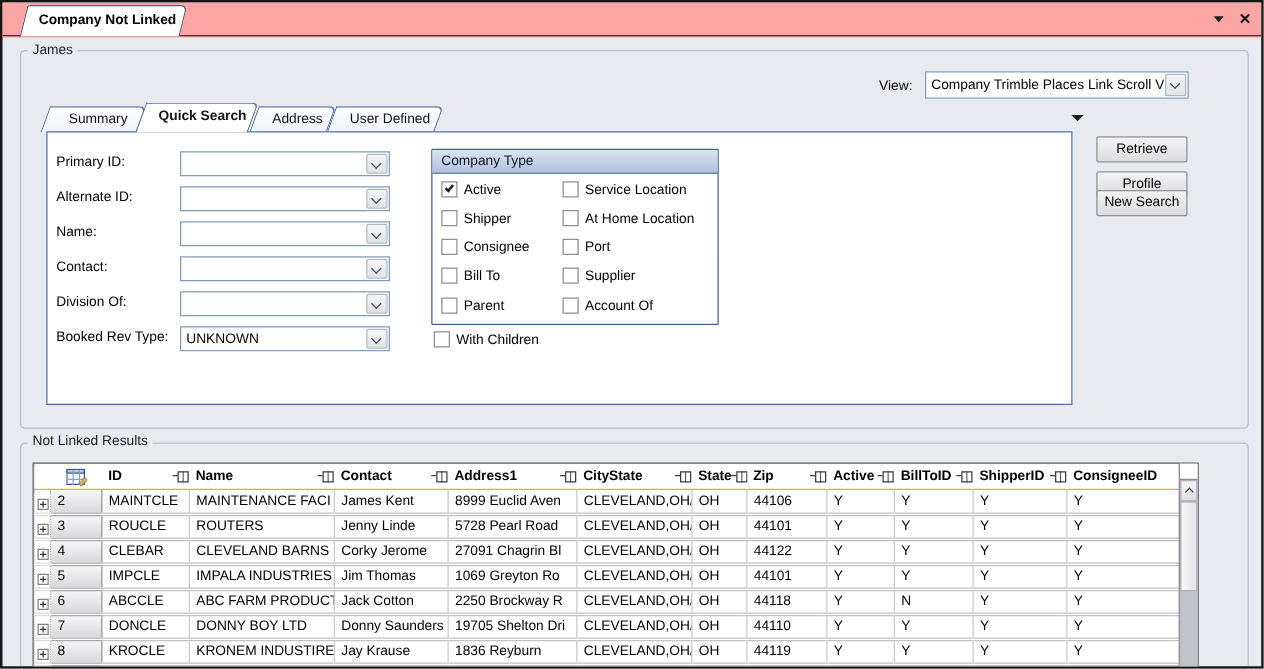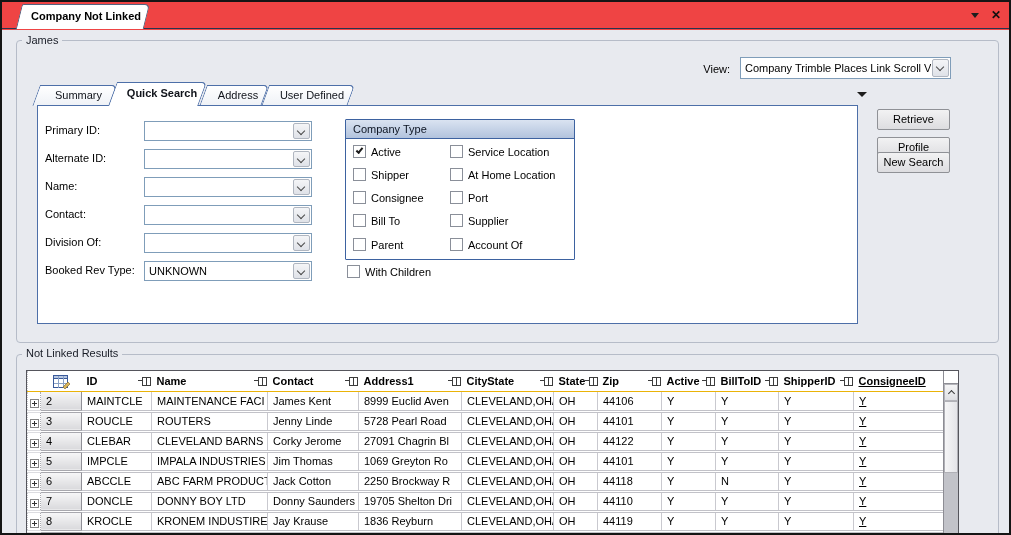--- a/index.html
+++ b/index.html
@@ -5,21 +5,21 @@
   * { margin:0; padding:0; box-sizing:border-box; }
   html,body { background:#d0d2d8; }
   body { font-family:"Liberation Sans", sans-serif; font-size:11px; color:#000; }
 
   .window {
     position:relative; width:1011px; height:535px;
     background:#e8eaef; border:2px solid #151515; overflow:hidden;
   }
 
   
-  .tabstrip { position:absolute; left:0; top:0; right:0; height:28px; background:#ef4444; }
+  .tabstrip { position:absolute; left:0; top:0; right:0; height:28px; background:#fca5a5; }
   .strip-line { position:absolute; left:0; top:26px; right:0; height:1px; background:#27354f; }
   .strip-diagonal { position:absolute; left:13px; top:3px; width:1px; height:25px; background:#6f7d98; transform:skewX(-33deg); transform-origin:bottom left; }
   .doc-tab {
     position:absolute; left:20px; top:2px; width:128px; height:25px; z-index:3; cursor:default;
   }
   .doc-tab::before {
     content:''; position:absolute; inset:0; background:#fff;
     border:1px solid #54627f; border-bottom:none; border-top-right-radius:5px; border-top-left-radius:2px;
     transform:skewX(-14deg); transform-origin:top left;
   }
@@ -87,21 +87,21 @@
   .grid { position:absolute; left:24px; top:368px; width:933px; height:170px; background:#fff; border:1px solid #55555c; }
   table { border-collapse:collapse; table-layout:fixed; width:918px; }
   th, td { overflow:hidden; white-space:nowrap; font-weight:normal; text-align:left; }
   th { height:20px; border-bottom:1px solid #eab308; background:#fff; padding:0; }
   .hwrap { display:flex; justify-content:space-between; align-items:center; padding:0 2px 0 5px; font-weight:bold; }
   td { height:20px; padding:0 2px 0 5px; border-right:1px solid #c9c9cf; border-bottom:3px double #c2c2c8; }
   td.c-expand, td.c-rowhead { padding:0; }
   td.c-expand { border-right:1px dotted #a9a9af; border-left:1px dotted #c5c5cb; border-bottom:3px double #dcdce0; }
   th.c-expand { border-left:1px dotted #c5c5cb; }
   td.c-rowhead { background:linear-gradient(180deg,#f7f7f8,#d9d9dc); border-right:1px solid #8f8f96; border-bottom:3px double #a8a8ae; padding-left:5px; }
-  td.c-last, th.c-last { border-right:none;text-decoration:underline; }
+  td.c-last, th.c-last { border-right:none; }
   .pin-icon { position:relative; width:12px; height:9px; display:inline-block; flex:0 0 12px; cursor:pointer; }
   .pin-icon::before { content:''; position:absolute; left:0; top:4px; width:4px; height:1px; background:#3c3c3c; }
   .pin-icon::after { content:''; position:absolute; left:4px; top:1px; width:7px; height:7px; border:1px solid #3c3c3c;
     background:linear-gradient(90deg,transparent 3px,#3c3c3c 3px,#3c3c3c 4px,transparent 4px); }
   .plusbox { position:relative; display:block; width:9px; height:9px; margin:5px auto 0; background:#fff; border:1px solid #848484; cursor:pointer; }
   .plusbox::before { content:''; position:absolute; left:1px; top:3px; width:5px; height:1px; background:#333; }
   .plusbox::after { content:''; position:absolute; left:3px; top:1px; width:1px; height:5px; background:#333; }
   .grid-icon { display:block; margin:3px auto 0; }
 
   

